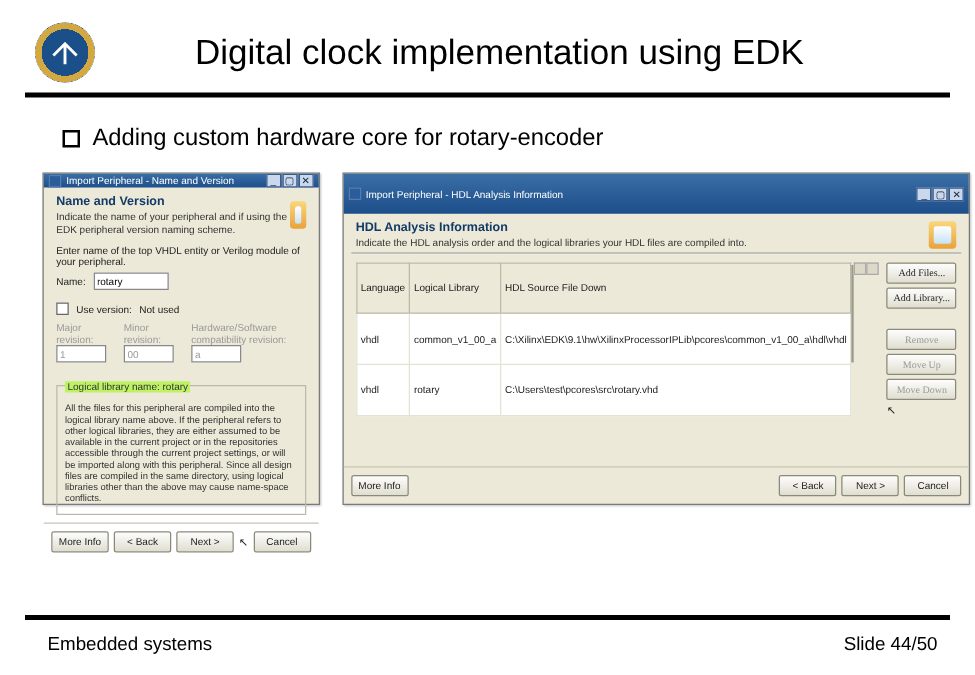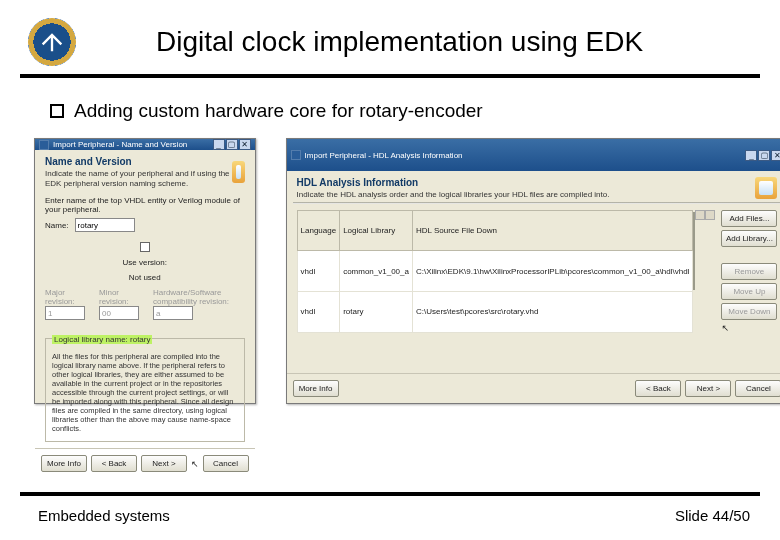--- a/index.html
+++ b/index.html
@@ -30,21 +30,21 @@
     color: #000;
     flex: 1;
     text-align: left;
     padding-left: 40px;
   }
   .hr-top { border: none; border-top: 4px solid #000; margin: 0 20px 0 20px; }
   .bullet-row { display:flex; align-items:center; gap:10px; padding: 22px 50px 10px 50px; }
   .bullet-box { width:14px; height:14px; border:2px solid #000; }
   .bullet-text { font-size: 19px; color:#000; }
 
-  .dialogs { display:flex; gap:30px; padding: 6px 34px 0 34px; }
+  .dialogs { display:flex; gap:18px; padding: 6px 34px 0 34px; }
   .dialog {
     flex:1;
     background:#ece9d8;
     border:1px solid #7a7a7a;
     font-size: 8px;
     color:#222;
     display:flex; flex-direction:column;
     height: 266px;
     box-shadow: 1px 1px 2px rgba(0,0,0,.3);
   }
@@ -75,21 +75,21 @@
   .subgroup { border:1px solid #bcb9a8; padding:4px 6px 8px 6px; margin-top:4px; }
   .subgroup legend, .subgroup .legend { font-size:8px; color:#333; padding:0 2px; position:relative; top:-8px; background:#bef264; display:inline-block;}
   .helptext { font-size:7.5px; color:#333; line-height:1.2; }
   .btnrow { display:flex; gap:4px; justify-content:flex-end; padding:6px; border-top:1px solid #c8c5b5;}
   .btn { min-width:46px; height:17px; background:linear-gradient(#fdfdfd,#e0ded0); border:1px solid #8a8a7a; font-size:8px; text-align:center; line-height:15px; border-radius:2px;}
   .btn.left { margin-right:auto; }
   .table { border:1px solid #9a9a8a; background:#fff; width:100%; font-size:8px; border-collapse:collapse;}
   .table th { background:#ece9d8; border:1px solid #bcb9a8; font-weight:normal; text-align:left; padding:1px 3px; height:12px;}
   .table td { border:1px solid #e4e2d5; padding:1px 3px; height:12px;}
   .side-btns { display:flex; flex-direction:column; gap:3px; margin-left:6px;}
-  .side-btns .btn { min-width:56px; }
+  .side-btns .btn { min-width:56px;font-family:Liberation Serif, serif; }
   .table-wrap { display:flex; }
   .white-area { background:#fff; border:1px solid #9a9a8a; flex:1; margin-top:2px;}
   .scrollbar { height:10px; background:#e8e5d6; border-top:1px solid #c8c5b5; display:flex; align-items:center;}
   .sbtn { width:10px; height:10px; background:#ddd8c7; border:1px solid #aaa; }
   .footer-rule { border:none; border-top:4px solid #000; margin: 0 20px; position:absolute; left:0; right:0; bottom:44px; }
   .footer { position:absolute; left:38px; right:30px; bottom:16px; display:flex; justify-content:space-between; font-size:15px; }
   .disabled { color:#999; }
 </style>
 </head>
 <body>
@@ -128,21 +128,21 @@
       </div>
       <div class="wizard-icon"></div>
     </div>
     <div class="groove"></div>
     <div class="body">
       <div class="lbl">Enter name of the top VHDL entity or Verilog module of your peripheral.</div>
       <div class="formrow">
         <span class="lbl">Name:</span>
         <input class="txt" style="width: 60px;" value="rotary">
       </div>
-      <div class="formrow" style="margin-top:6px;flex-direction:column;">
+      <div class="formrow" style="margin-top:6px;">
         <span class="chk"></span>
         <span class="lbl">Use version:</span>
         <span class="lbl">Not used</span>
       </div>
       <div class="formrow disabled" style="gap:14px; margin-top:2px;">
         <div>
           <div class="lbl disabled">Major revision:</div>
           <input class="sel disabled" value="1" style="">
         </div>
         <div>

